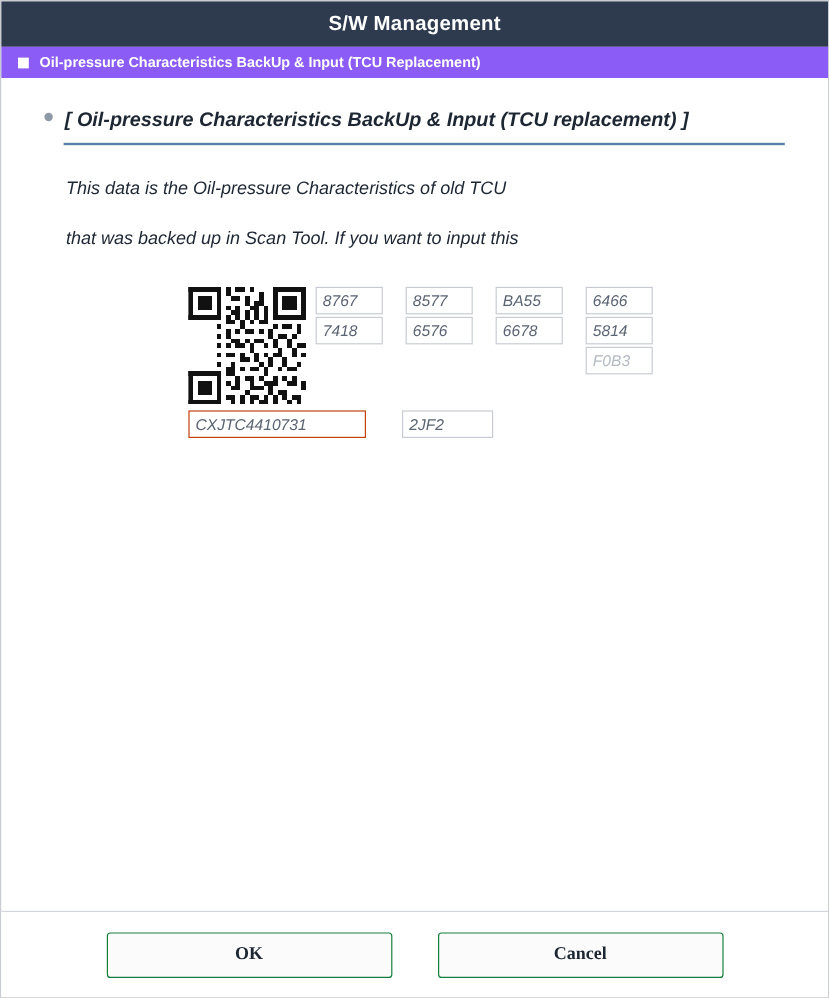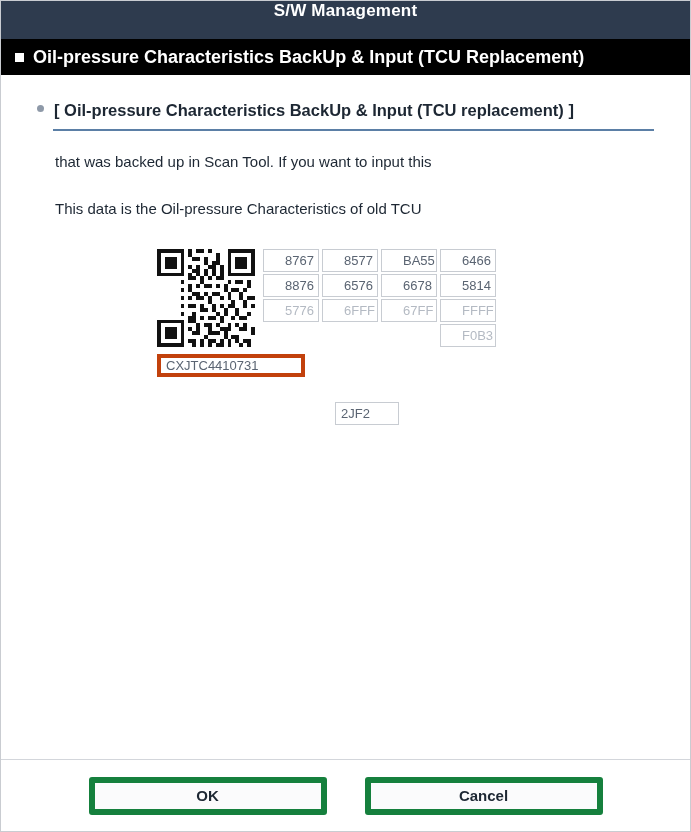--- a/index.html
+++ b/index.html
@@ -18,53 +18,54 @@
     flex-direction: column;
     overflow: hidden;
   }
 
   
   .titlebar {
     height: 38px;
     background: #2e3b4e;
     color: #ffffff;
     display: flex;
-    align-items: flex-start;
+    align-items: center;
     justify-content: center;
     font-size: 17px;
     font-weight: bold;
     letter-spacing: .2px;
     flex: none;
   }
 
   
   .subheader {
-    height: 36px;
-    background: #000000;
+    height: 26px;
+    background: #8b5cf6;
     color: #ffffff;
     display: flex;
     align-items: center;
     padding: 0 0 0 14px;
-    font-size: 18px;
+    font-size: 12px;
     font-weight: bold;
     flex: none;
   }
   .subheader .bullet-sq {
     width: 9px; height: 9px;
     background: #ffffff;
     margin-right: 9px;
     flex: none;
   }
 
   
   .content {
     flex: 1 1 auto;
     position: relative;
     padding: 26px 28px 0 28px;
     overflow: hidden;
+    font-style: italic;
   }
 
   .section-title-row {
     display: flex;
     align-items: baseline;
     padding-left: 8px;
   }
   .dot {
     width: 7px; height: 7px;
     border-radius: 50%;
@@ -123,78 +124,77 @@
   }
   .cell {
     width: 56px;
     height: 23px;
     border: 1px solid #c8ccd2;
     background: #ffffff;
     font-size: 13px;
     color: #5a6472;
     display: flex;
     align-items: center;
-    padding-left: 21px;
-    margin: 0 3px 2px 0;
+    padding-left: 5px;
+    margin: 0 19px 2px 0;
     font-family: "Liberation Sans", sans-serif;
   }
   .cell.placeholder-empty { color: #b4bac3; }
   .cell.spacer { border: none; background: transparent; }
 
   .bottom-row {
     display: flex;
     margin-top: 5px;
     align-items: flex-start;
   }
   .cell-long {
     width: 148px;
     height: 23px;
-    border: 4px solid #c2410c;
+    border: 1px solid #c2410c;
     background: #ffffff;
     font-size: 13px;
     color: #5a6472;
     display: flex;
     align-items: center;
     padding-left: 5px;
     margin-right: 30px;
   }
   .cell-mid {
-    width: 64px;
+    width: 76px;
     height: 23px;
     border: 1px solid #c8ccd2;
     background: #ffffff;
     font-size: 13px;
     color: #5a6472;
     display: flex;
     align-items: center;
     padding-left: 5px;
-    margin-top: 48px;
   }
 
   
   .footer {
     flex: none;
     height: 72px;
     border-top: 1px solid #d3d6db;
     display: flex;
     align-items: center;
     justify-content: center;
     gap: 38px;
     background: #ffffff;
   }
   .btn {
     width: 238px;
     height: 38px;
-    border: 6px solid #15803d;
+    border: 1px solid #15803d;
     border-radius: 3px;
     background: #fbfbfc;
     color: #1d2733;
     font-size: 15px;
     font-weight: bold;
-    font-family: Liberation Sans, sans-serif;
+    font-family: Liberation Serif, serif;
     display: flex;
     align-items: center;
     justify-content: center;
     cursor: pointer;
   }
 </style>
 </head>
 <body>
 
 <div id="app">
@@ -209,22 +209,22 @@
   </div>
 
   <div class="content">
 
     <div class="section-title-row">
       <span class="dot"></span>
       <span class="section-title">[ Oil-pressure Characteristics BackUp &amp; Input (TCU replacement) ]</span>
     </div>
     <div class="title-underline"></div>
 
+    <p class="para first">This data is the Oil-pressure Characteristics of old TCU</p>
     <p class="para">that was backed up in Scan Tool. If you want to input this</p>
-    <p class="para first">This data is the Oil-pressure Characteristics of old TCU</p>
 
     <div class="data-block">
       <div class="row">
         <svg class="qr" viewBox="0 0 25 25" shape-rendering="crispEdges">
           <rect width="25" height="25" fill="#ffffff"></rect>
           <g fill="#111111">
 
             <rect x="0" y="0" width="7" height="1"></rect>
               <rect x="0" y="6" width="7" height="1"></rect>
             <rect x="0" y="0" width="1" height="7"></rect>
@@ -344,30 +344,24 @@
         </svg>
 
         <div class="fields-grid">
           <div class="field-row">
             <div class="cell">8767</div>
             <div class="cell">8577</div>
             <div class="cell">BA55</div>
             <div class="cell">6466</div>
           </div>
           <div class="field-row">
-            <div class="cell">8876</div>
+            <div class="cell">7418</div>
             <div class="cell">6576</div>
             <div class="cell">6678</div>
             <div class="cell">5814</div>
-          </div>
-          <div class="field-row">
-            <div class="cell placeholder-empty">5776</div>
-            <div class="cell placeholder-empty">6FFF</div>
-            <div class="cell placeholder-empty">67FF</div>
-            <div class="cell placeholder-empty">FFFF</div>
           </div>
           <div class="field-row">
             <div class="cell spacer"></div>
             <div class="cell spacer"></div>
             <div class="cell spacer"></div>
             <div class="cell placeholder-empty">F0B3</div>
           </div>
         </div>
       </div>
 

